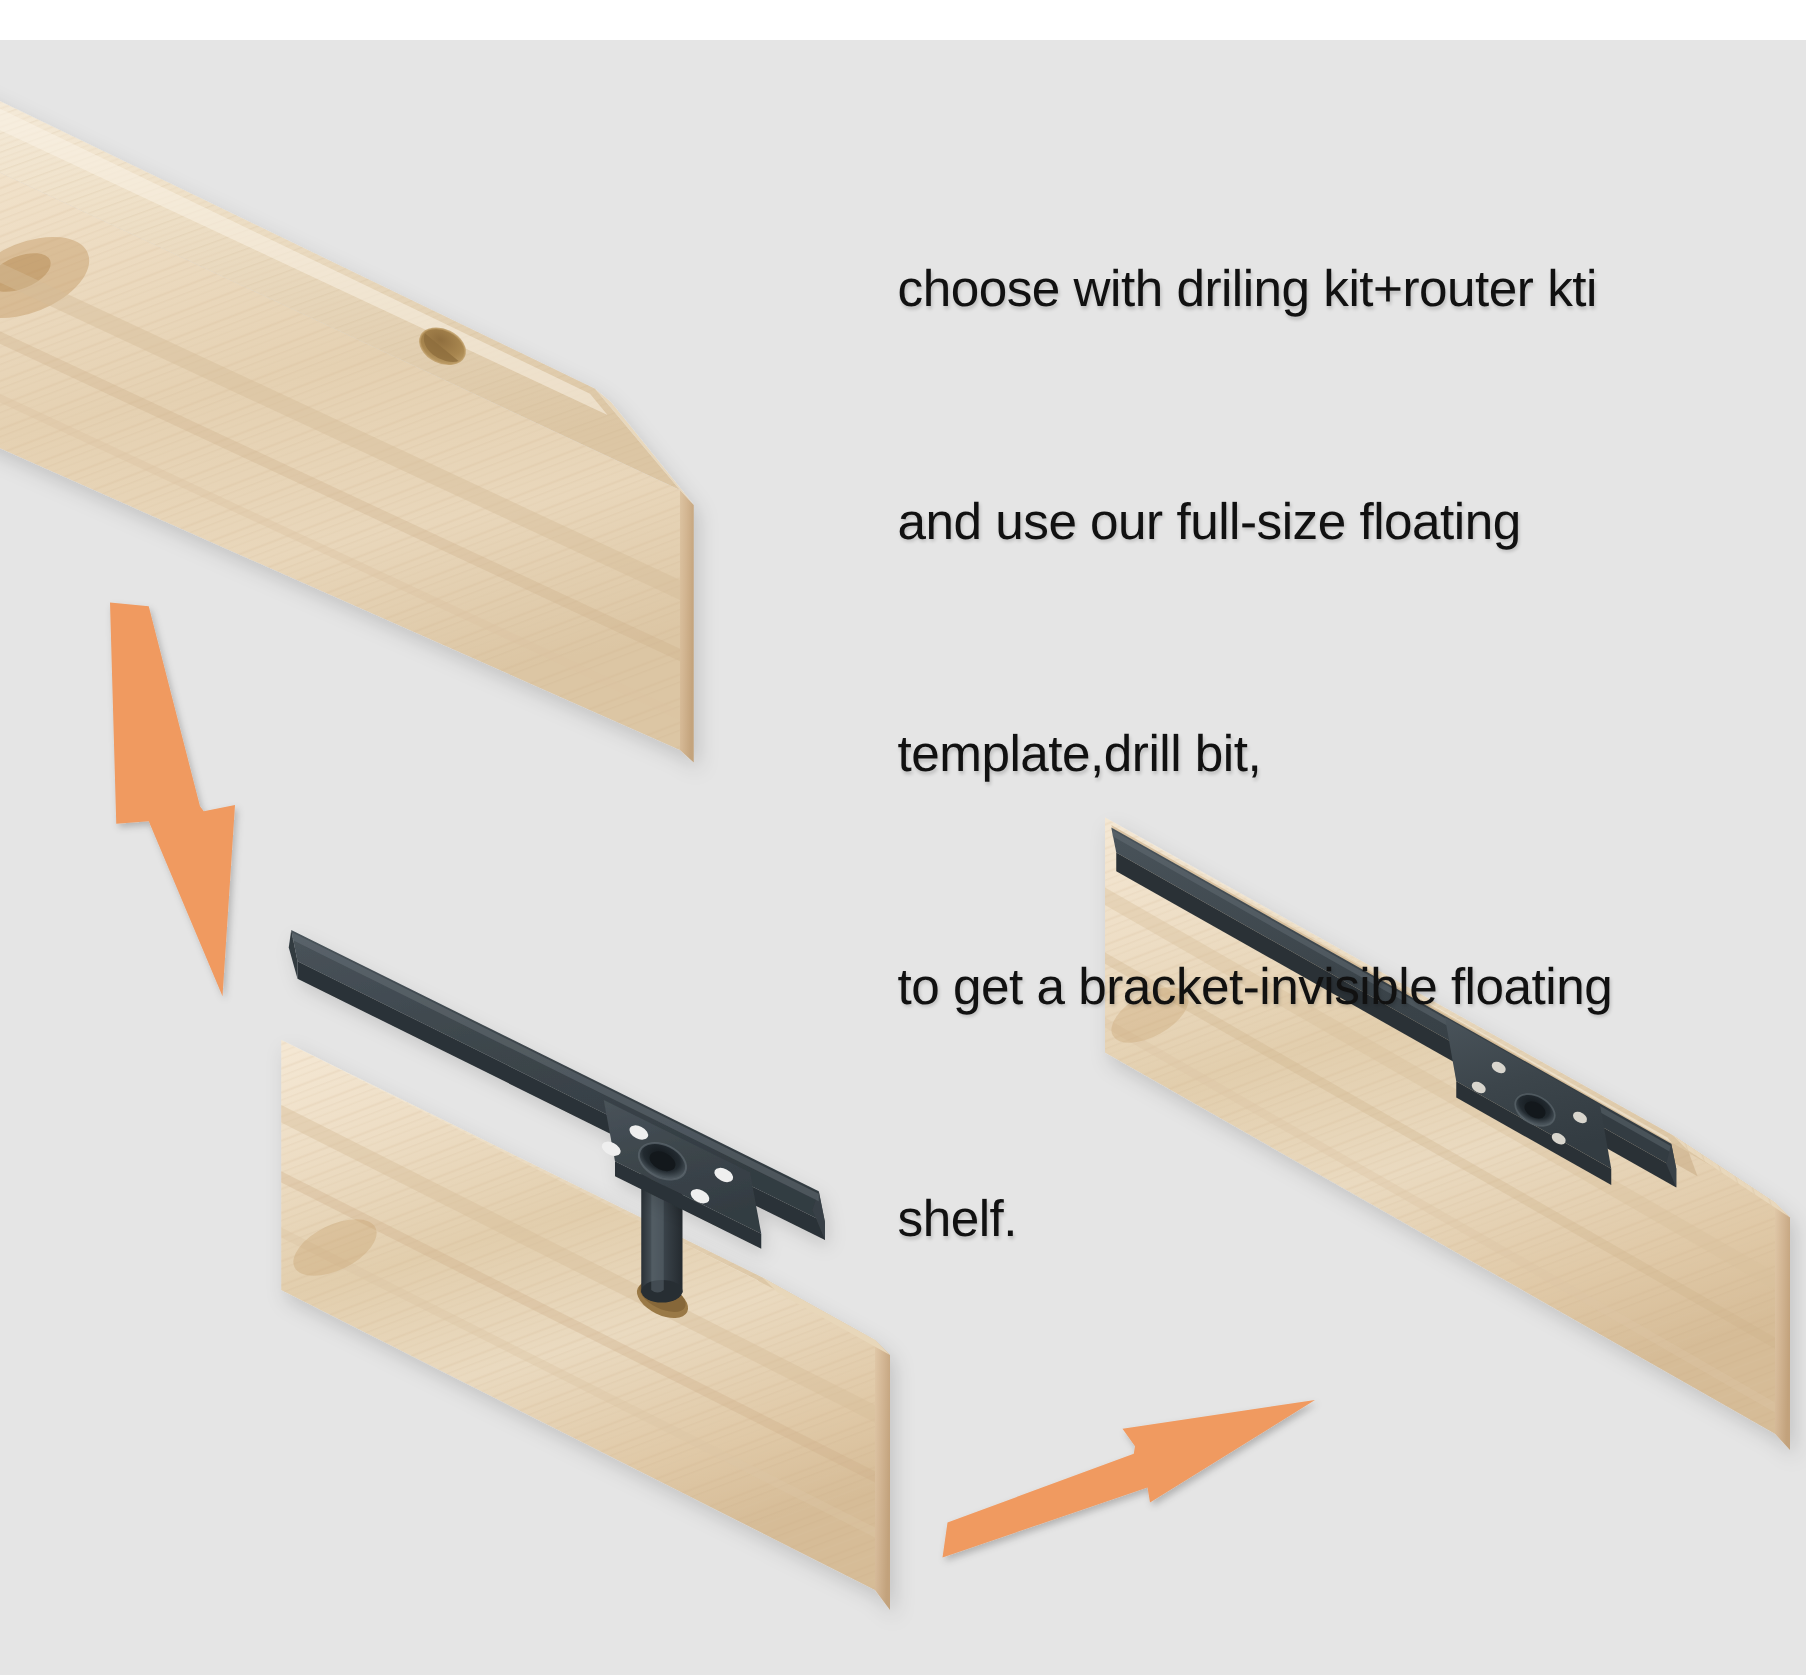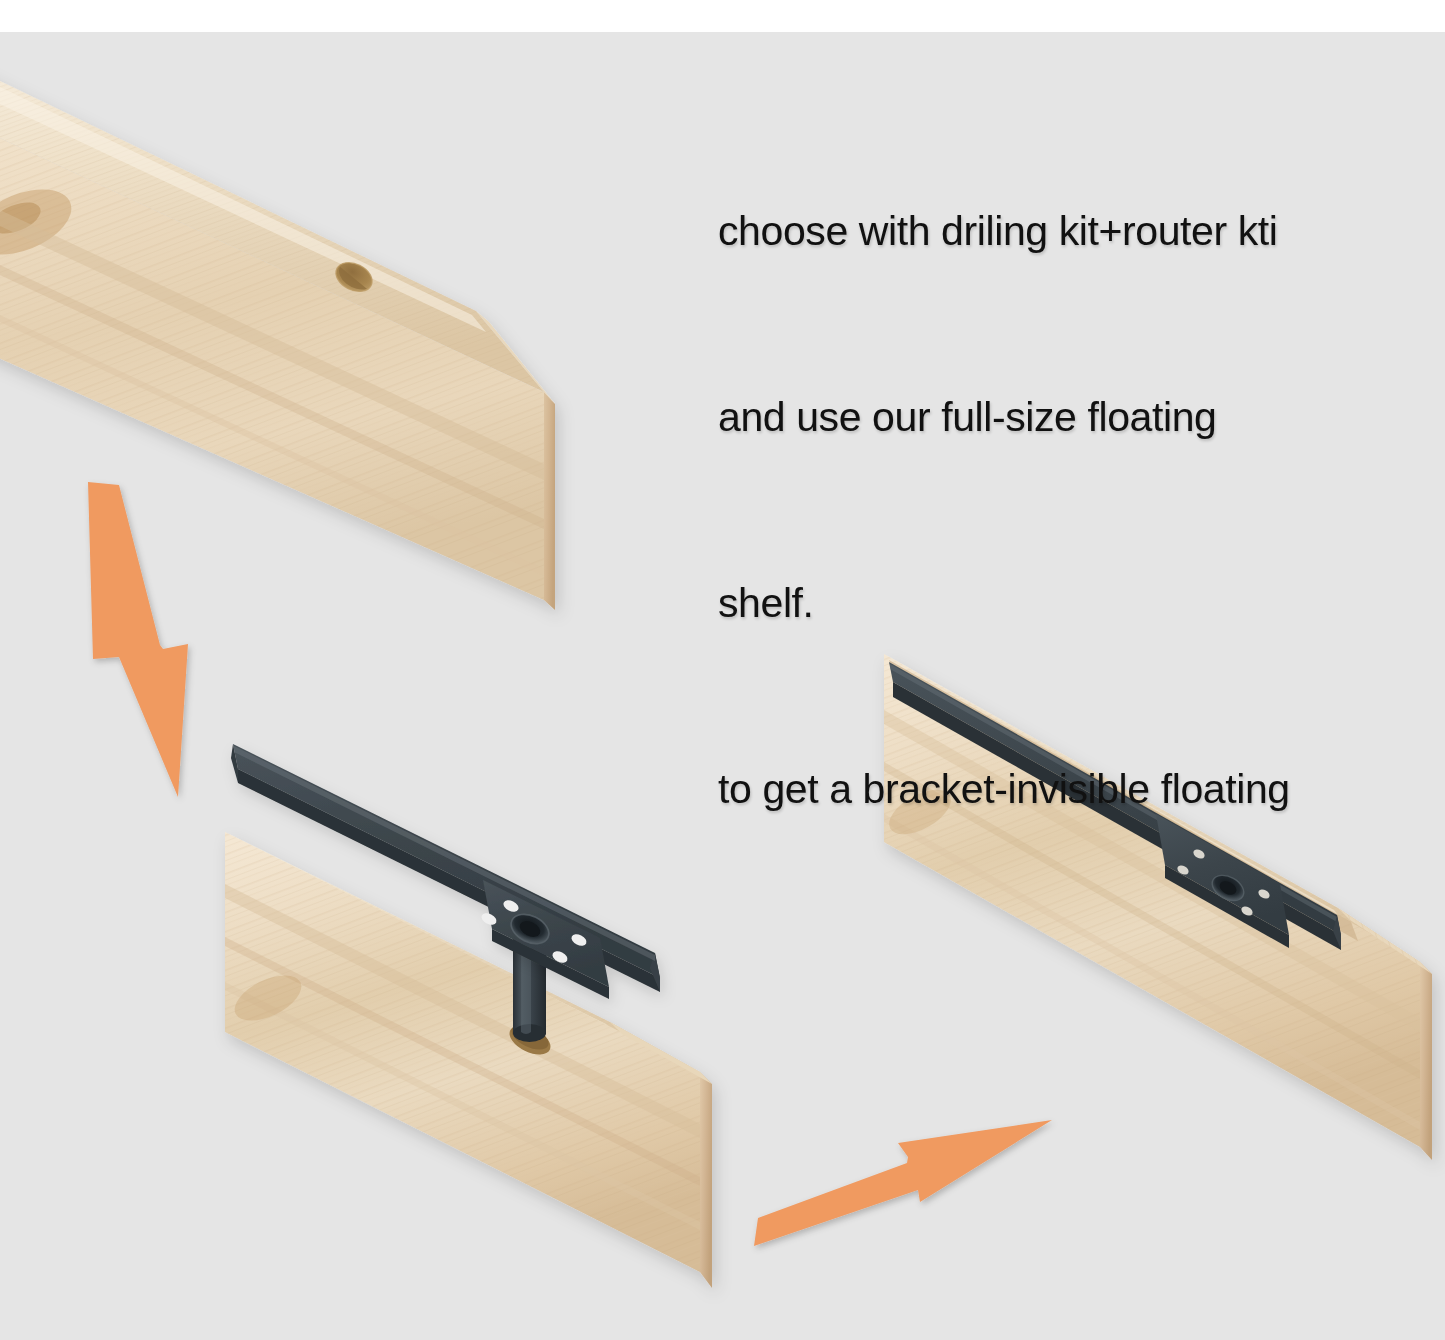--- a/index.html
+++ b/index.html
@@ -264,17 +264,18 @@
       <ellipse cx="1228" cy="856" rx="17" ry="11" transform="rotate(29 1228 856)" fill="url(#gBoss)"></ellipse>
       <ellipse cx="1228" cy="856" rx="9" ry="6" transform="rotate(29 1228 856)" fill="#13181C"></ellipse>
       <ellipse cx="1228" cy="856" rx="17" ry="11" transform="rotate(29 1228 856)" fill="none" stroke="#5E686F" stroke-width="1.4" opacity="0.65"></ellipse>
     </g>
 
   </svg>
 
   <div class="caption">
     <span class="ln">choose with driling kit+router kti</span>
     <span class="ln">and use our full-size floating</span>
+    <span class="ln">template,drill bit,</span>
+    <span class="ln">to get a bracket-invisible floating</span>
     <span class="ln">shelf.</span>
-    <span class="ln">to get a bracket-invisible floating</span>
   </div>
 
 </div>
 
 </body></html>

